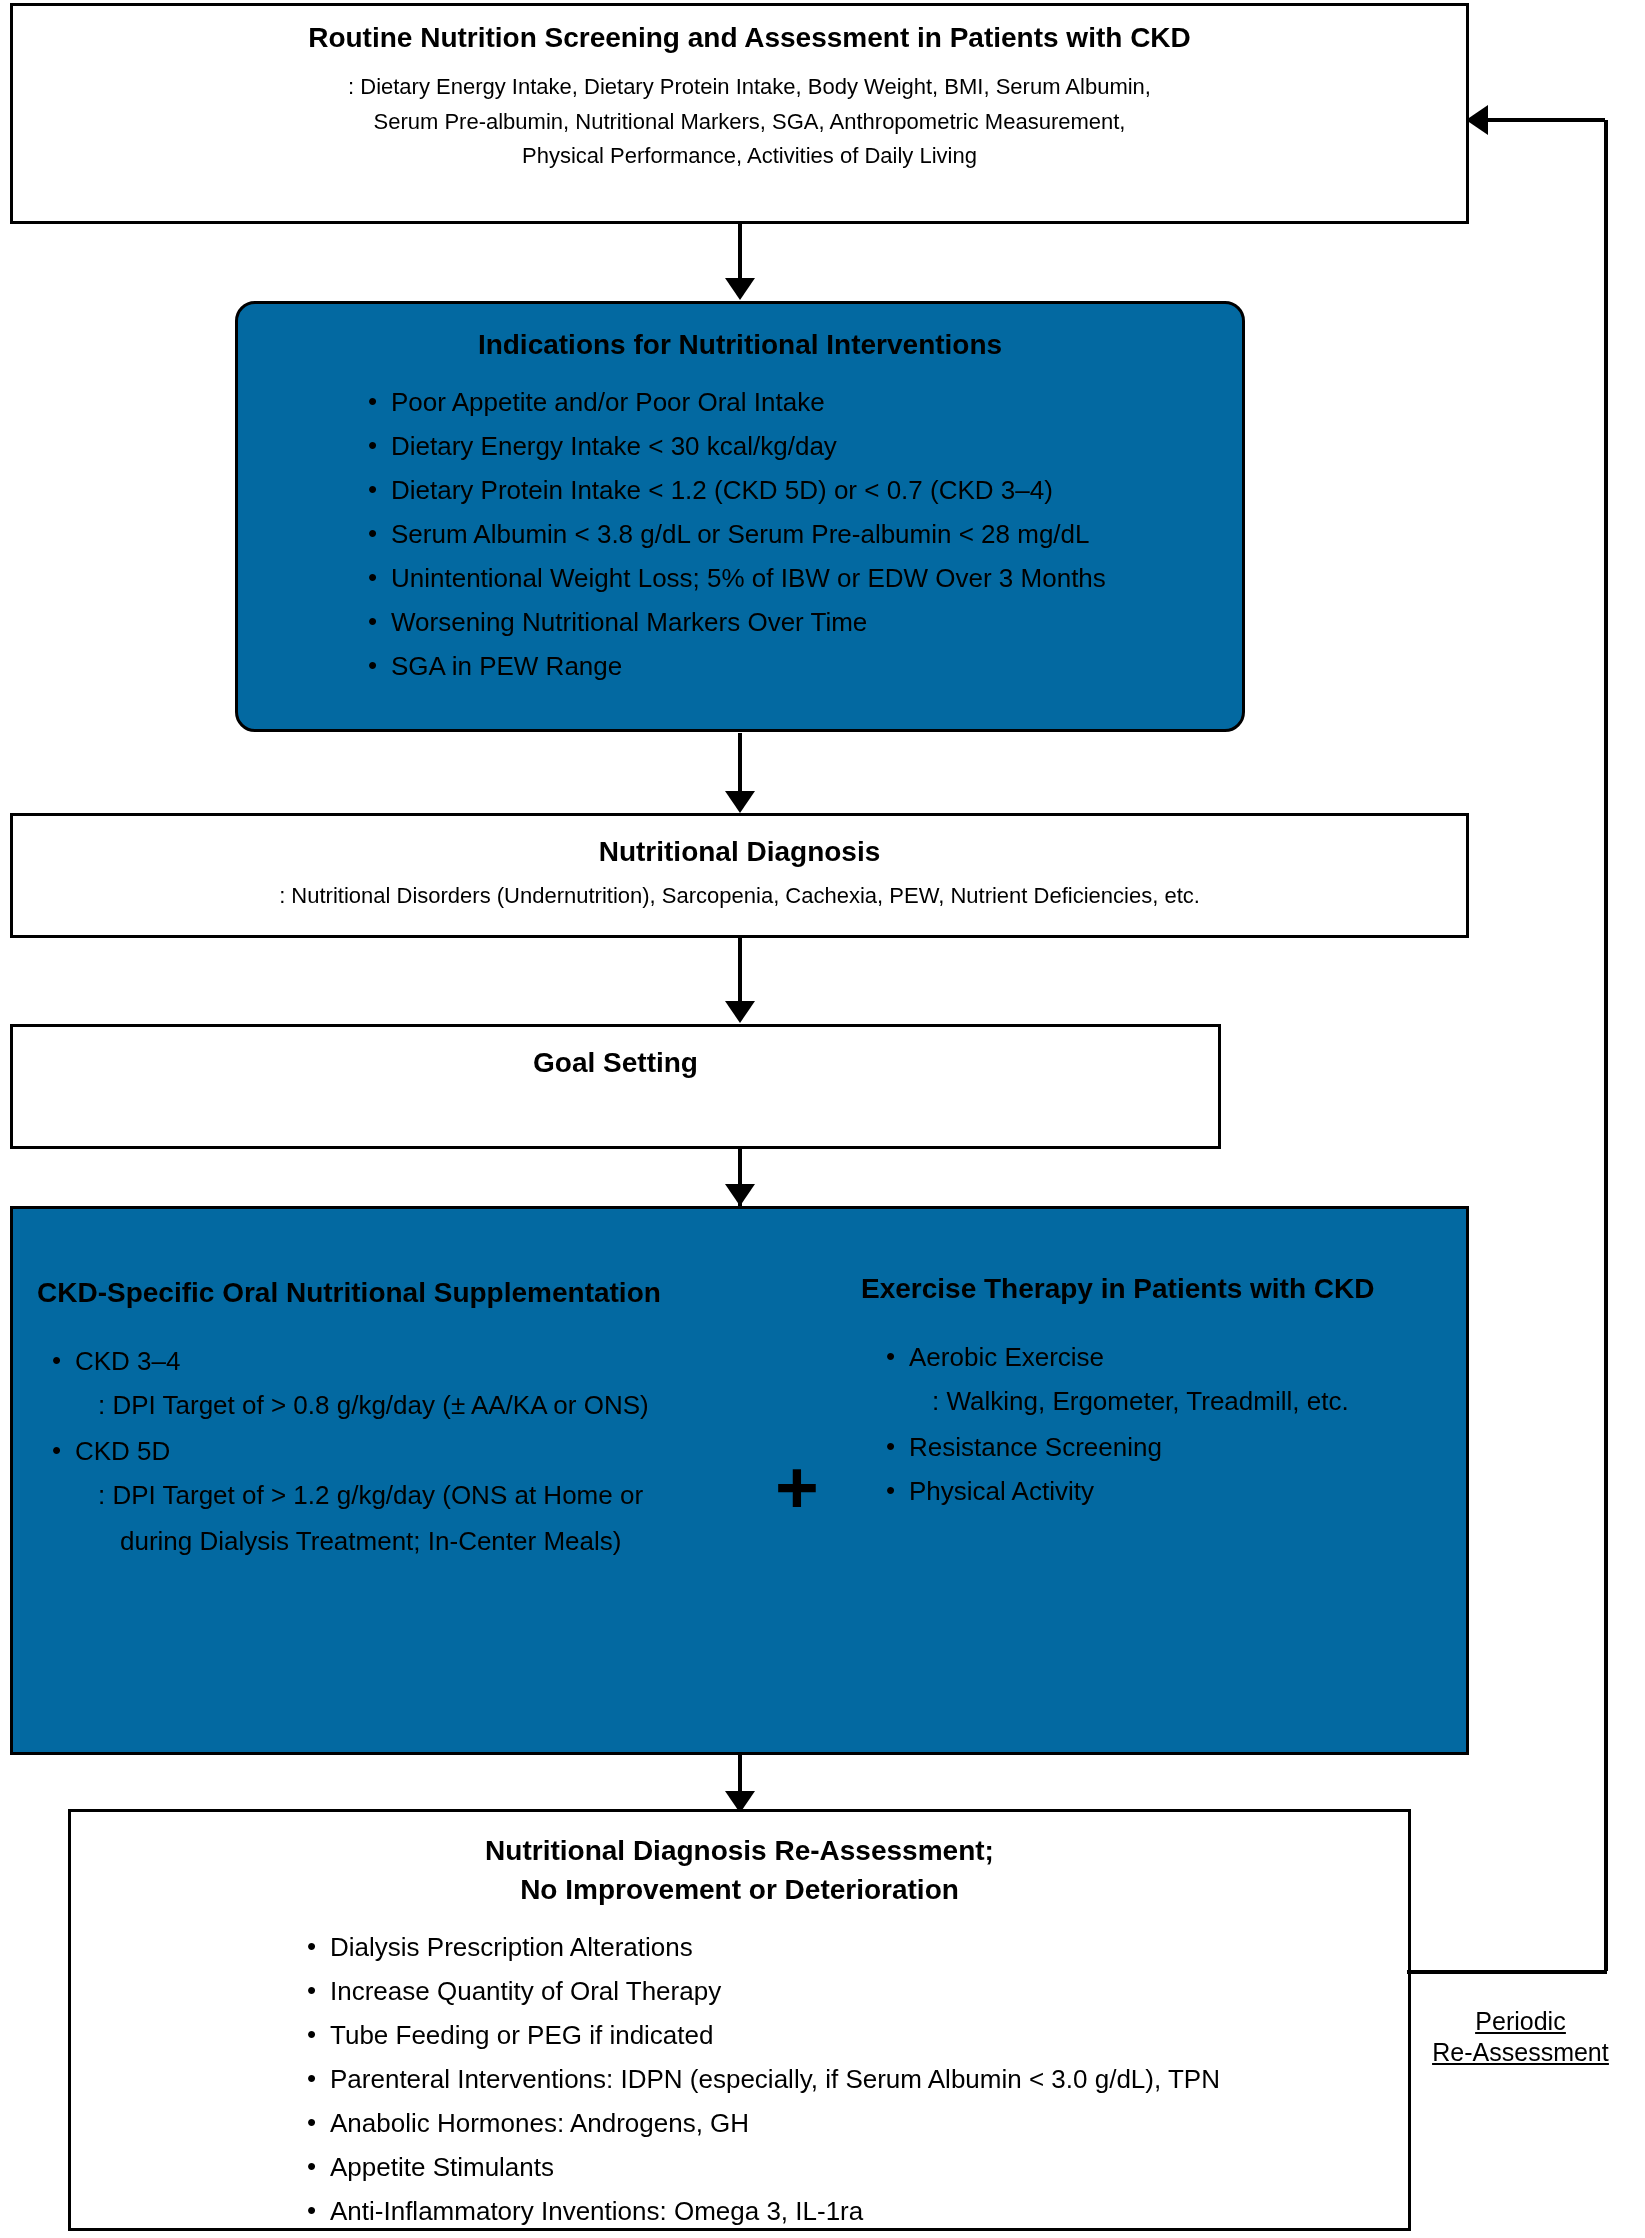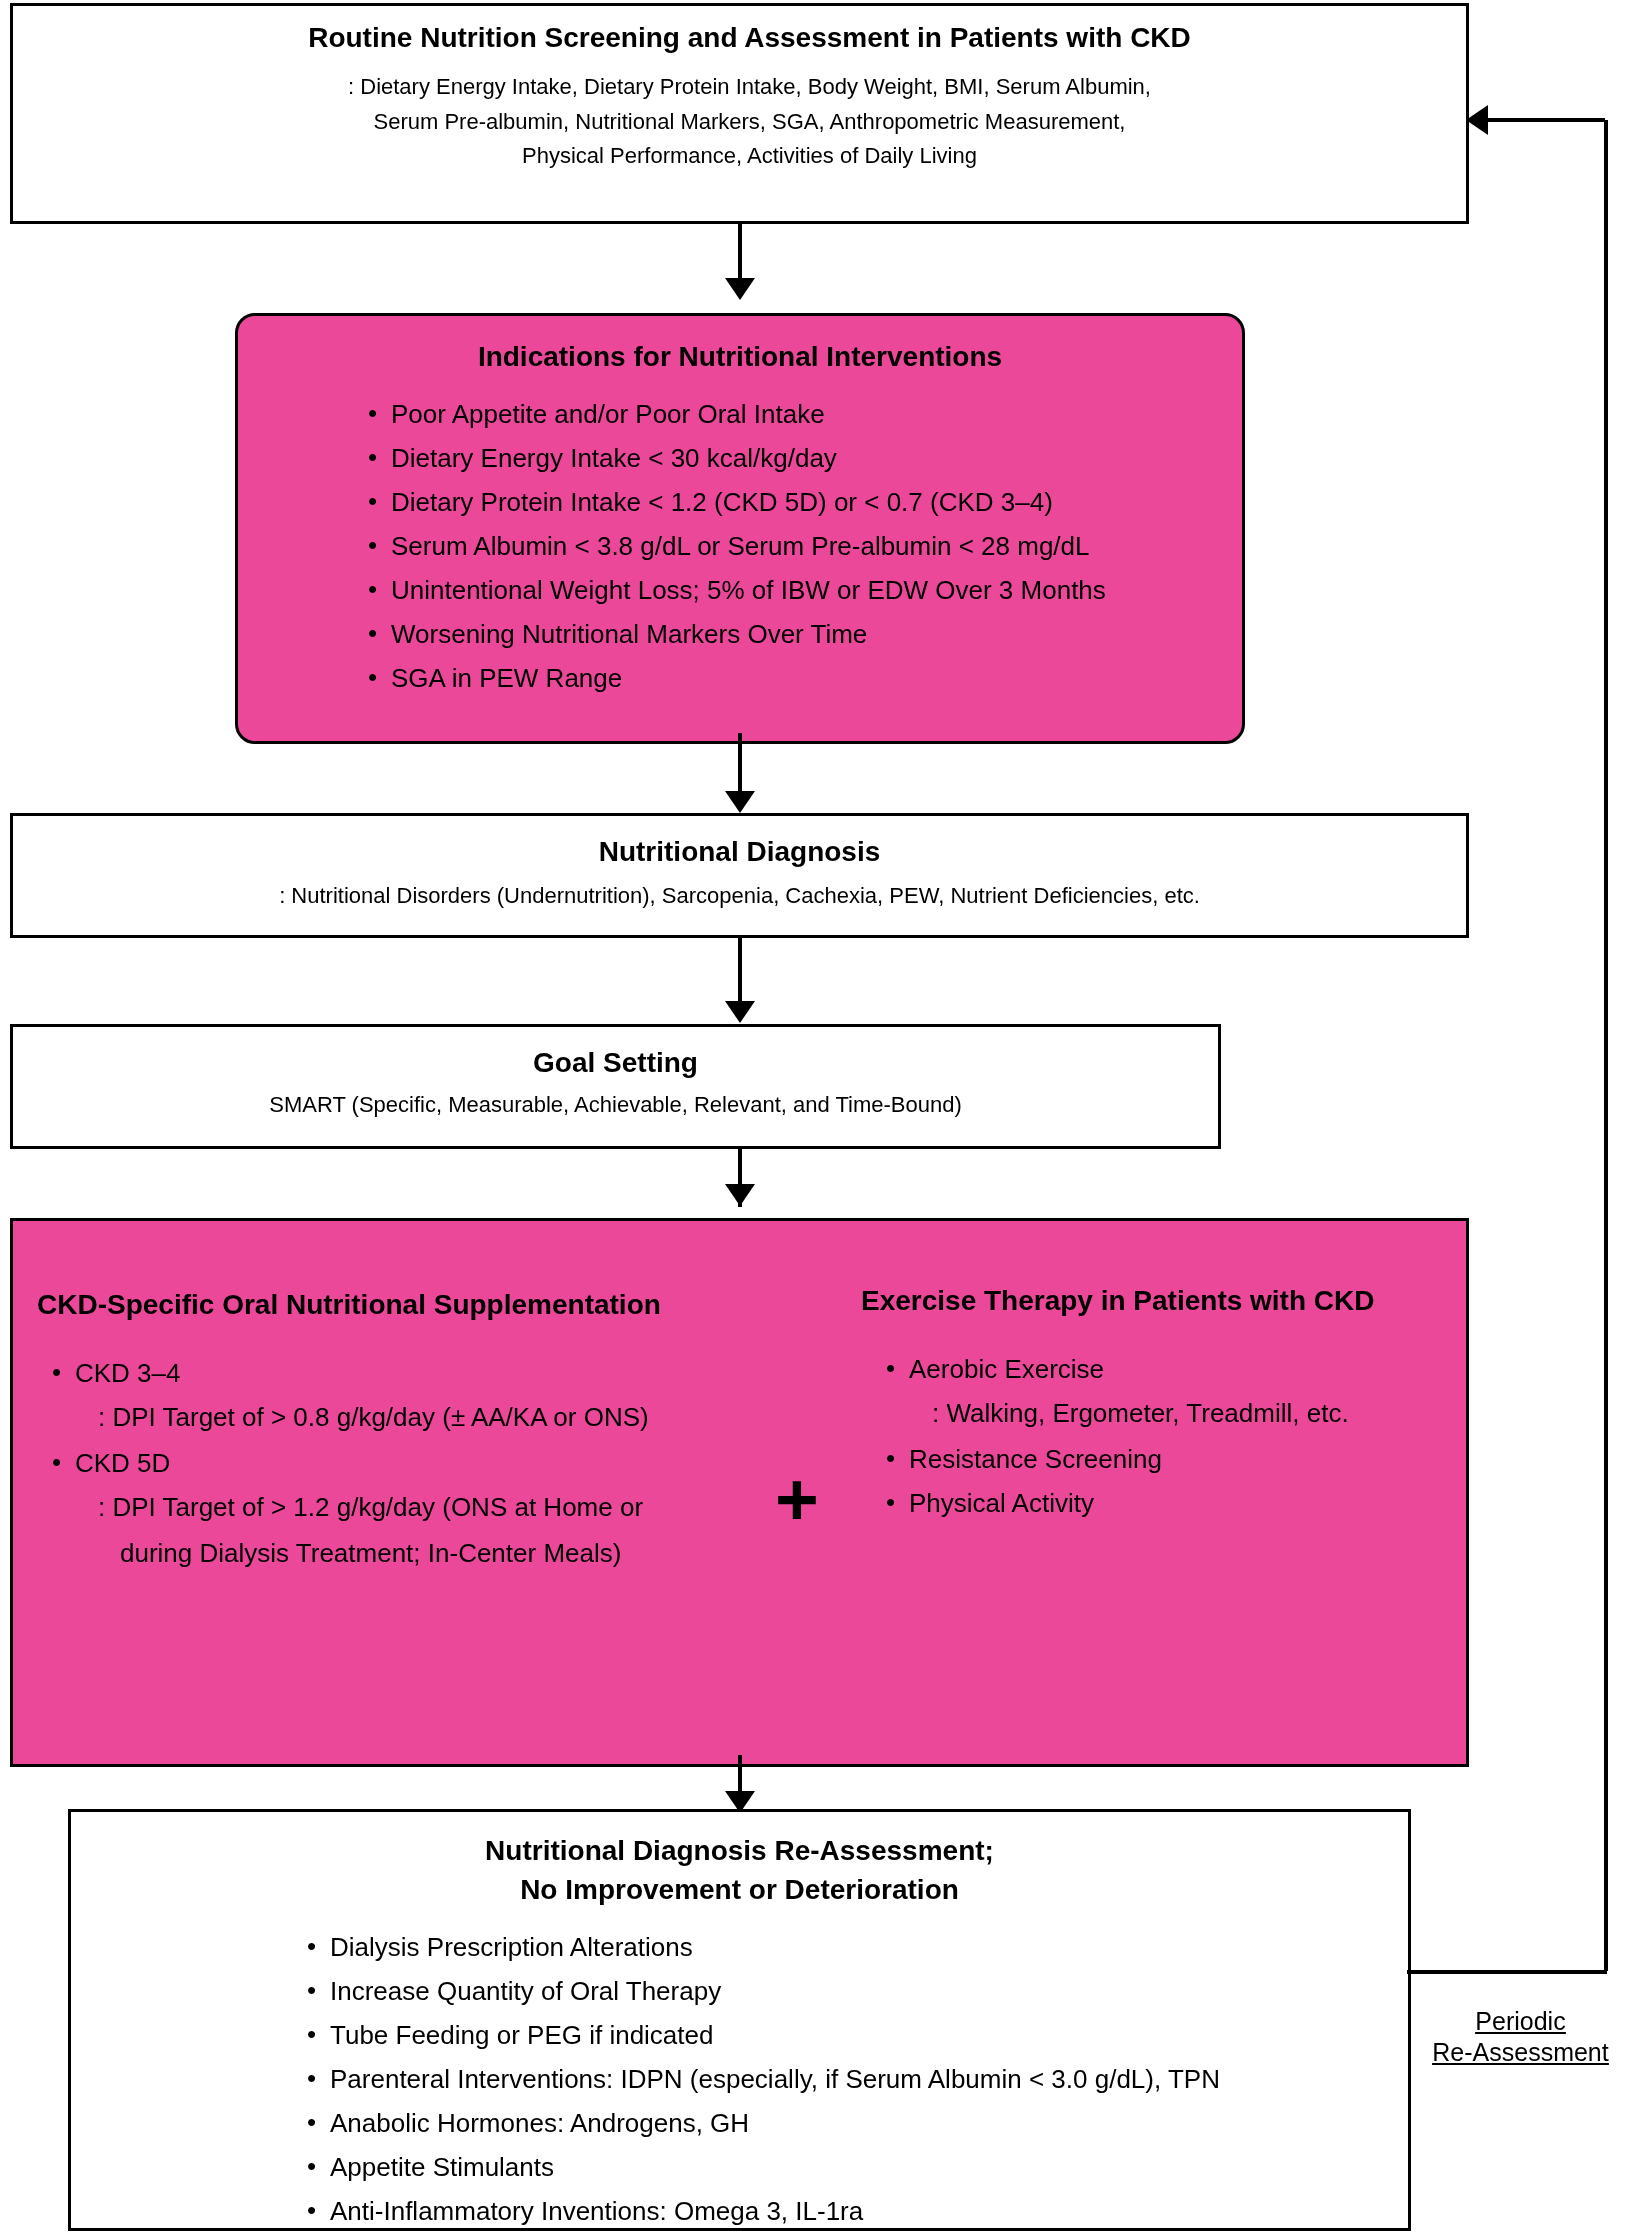--- a/index.html
+++ b/index.html
@@ -15,21 +15,21 @@
     background:#ffffff;
     overflow:hidden;
   }
   
   .box{
     position:absolute;
     box-sizing:border-box;
     border:3.5px solid #000;
     background:#ffffff;
   }
-  .box.gray{ background:#ec4899;margin-top:12px; }
+  .box.gray{ background:#0369a1; }
   .box.round{ border-radius:20px; }
 
   .title{
     font-weight:bold;
     text-align:center;
     font-size:28px;
     line-height:1.05;
   }
   .subtitle{
     text-align:center;
@@ -142,21 +142,20 @@
   <div class="box" style="left:10px; top:813px; width:1459px; height:125px;">
     <div class="title" style="margin-top:21px;">Nutritional Diagnosis</div>
     <div class="subtitle" style="margin-top:13px;">: Nutritional Disorders (Undernutrition), Sarcopenia, Cachexia, PEW, Nutrient Deficiencies, etc.</div>
   </div>
 
   <div class="vline" style="left:738px; top:938px; height:64px;"></div>
   <div class="arrow-down" style="left:725px; top:1001px;"></div>
 
   <div class="box" style="left:10px; top:1024px; width:1211px; height:125px;">
     <div class="title" style="margin-top:21px;">Goal Setting</div>
-    <div class="subtitle" style="margin-top:11px;">SMART (Specific, Measurable, Achievable, Relevant, and Time-Bound)</div>
   </div>
 
   <div class="vline" style="left:738px; top:1149px; height:58px;"></div>
   <div class="arrow-down" style="left:725px; top:1184px;"></div>
 
   <div class="box gray" style="left:10px; top:1206px; width:1459px; height:549px;">
 
     <div style="position:absolute; left:24px; top:69px; width:722px;">
       <div class="left-title">CKD-Specific Oral Nutritional Supplementation</div>
       <ul class="blist" style="margin:39px 0 0 15px;">

